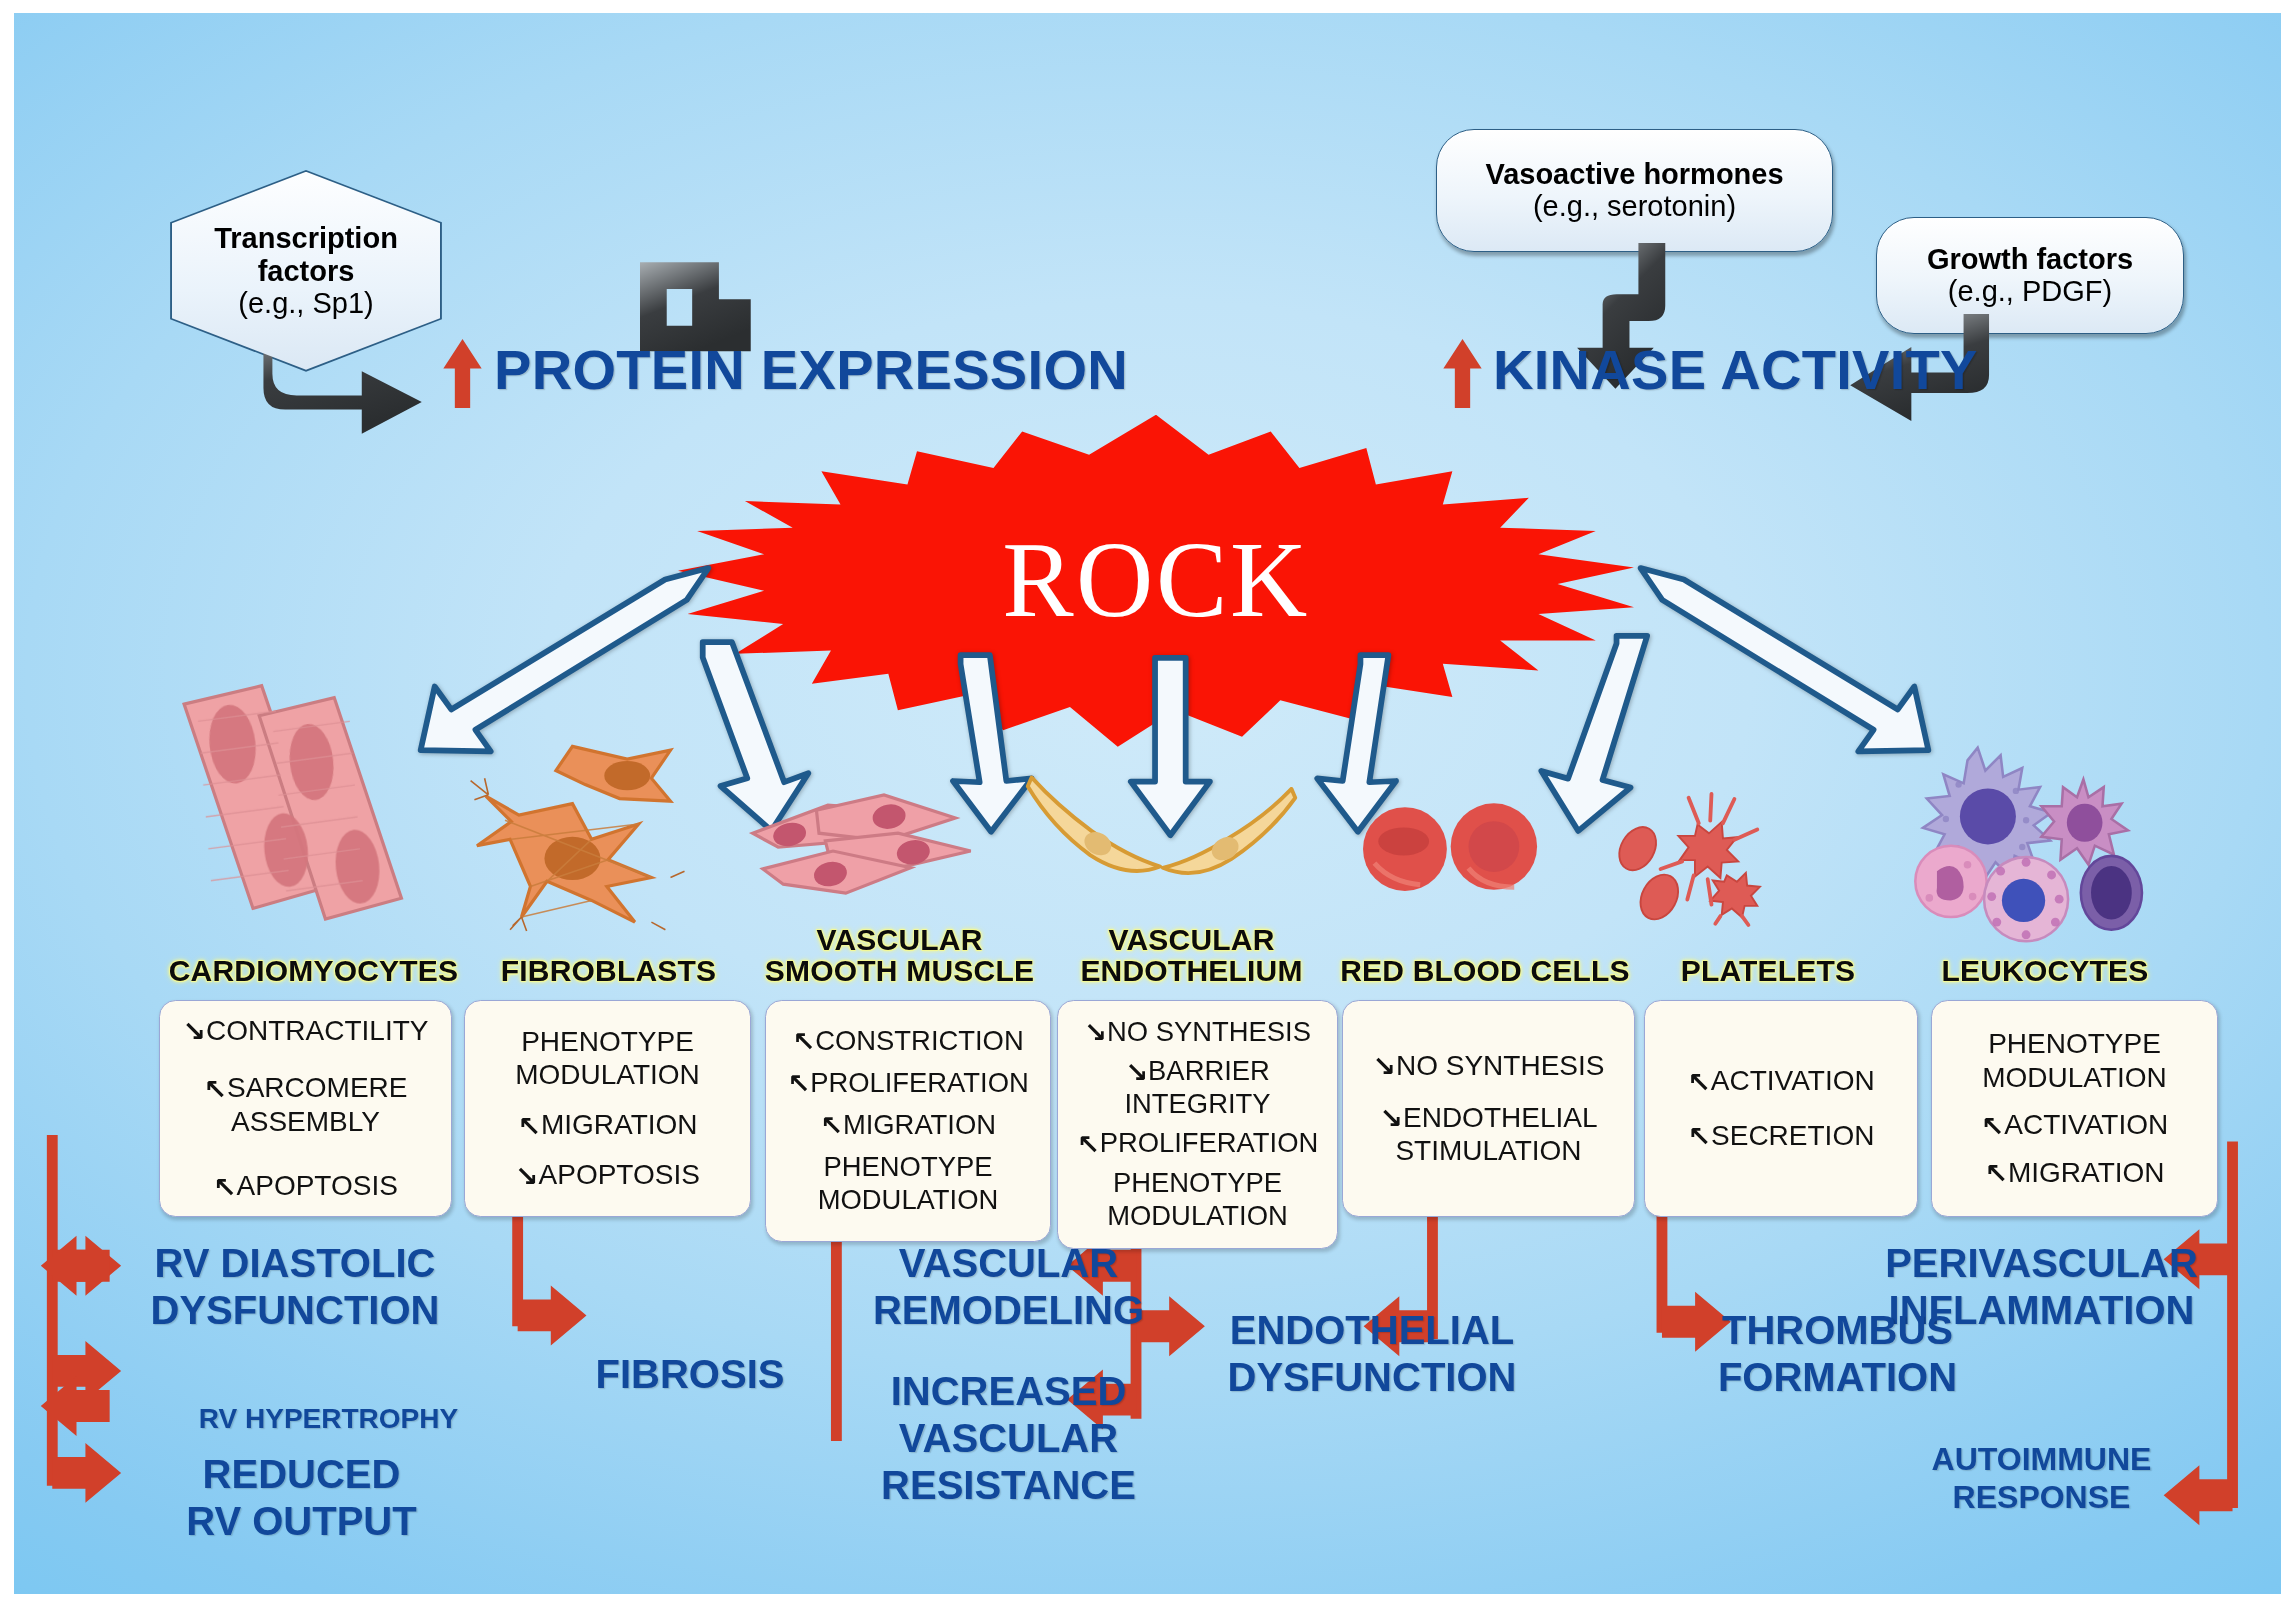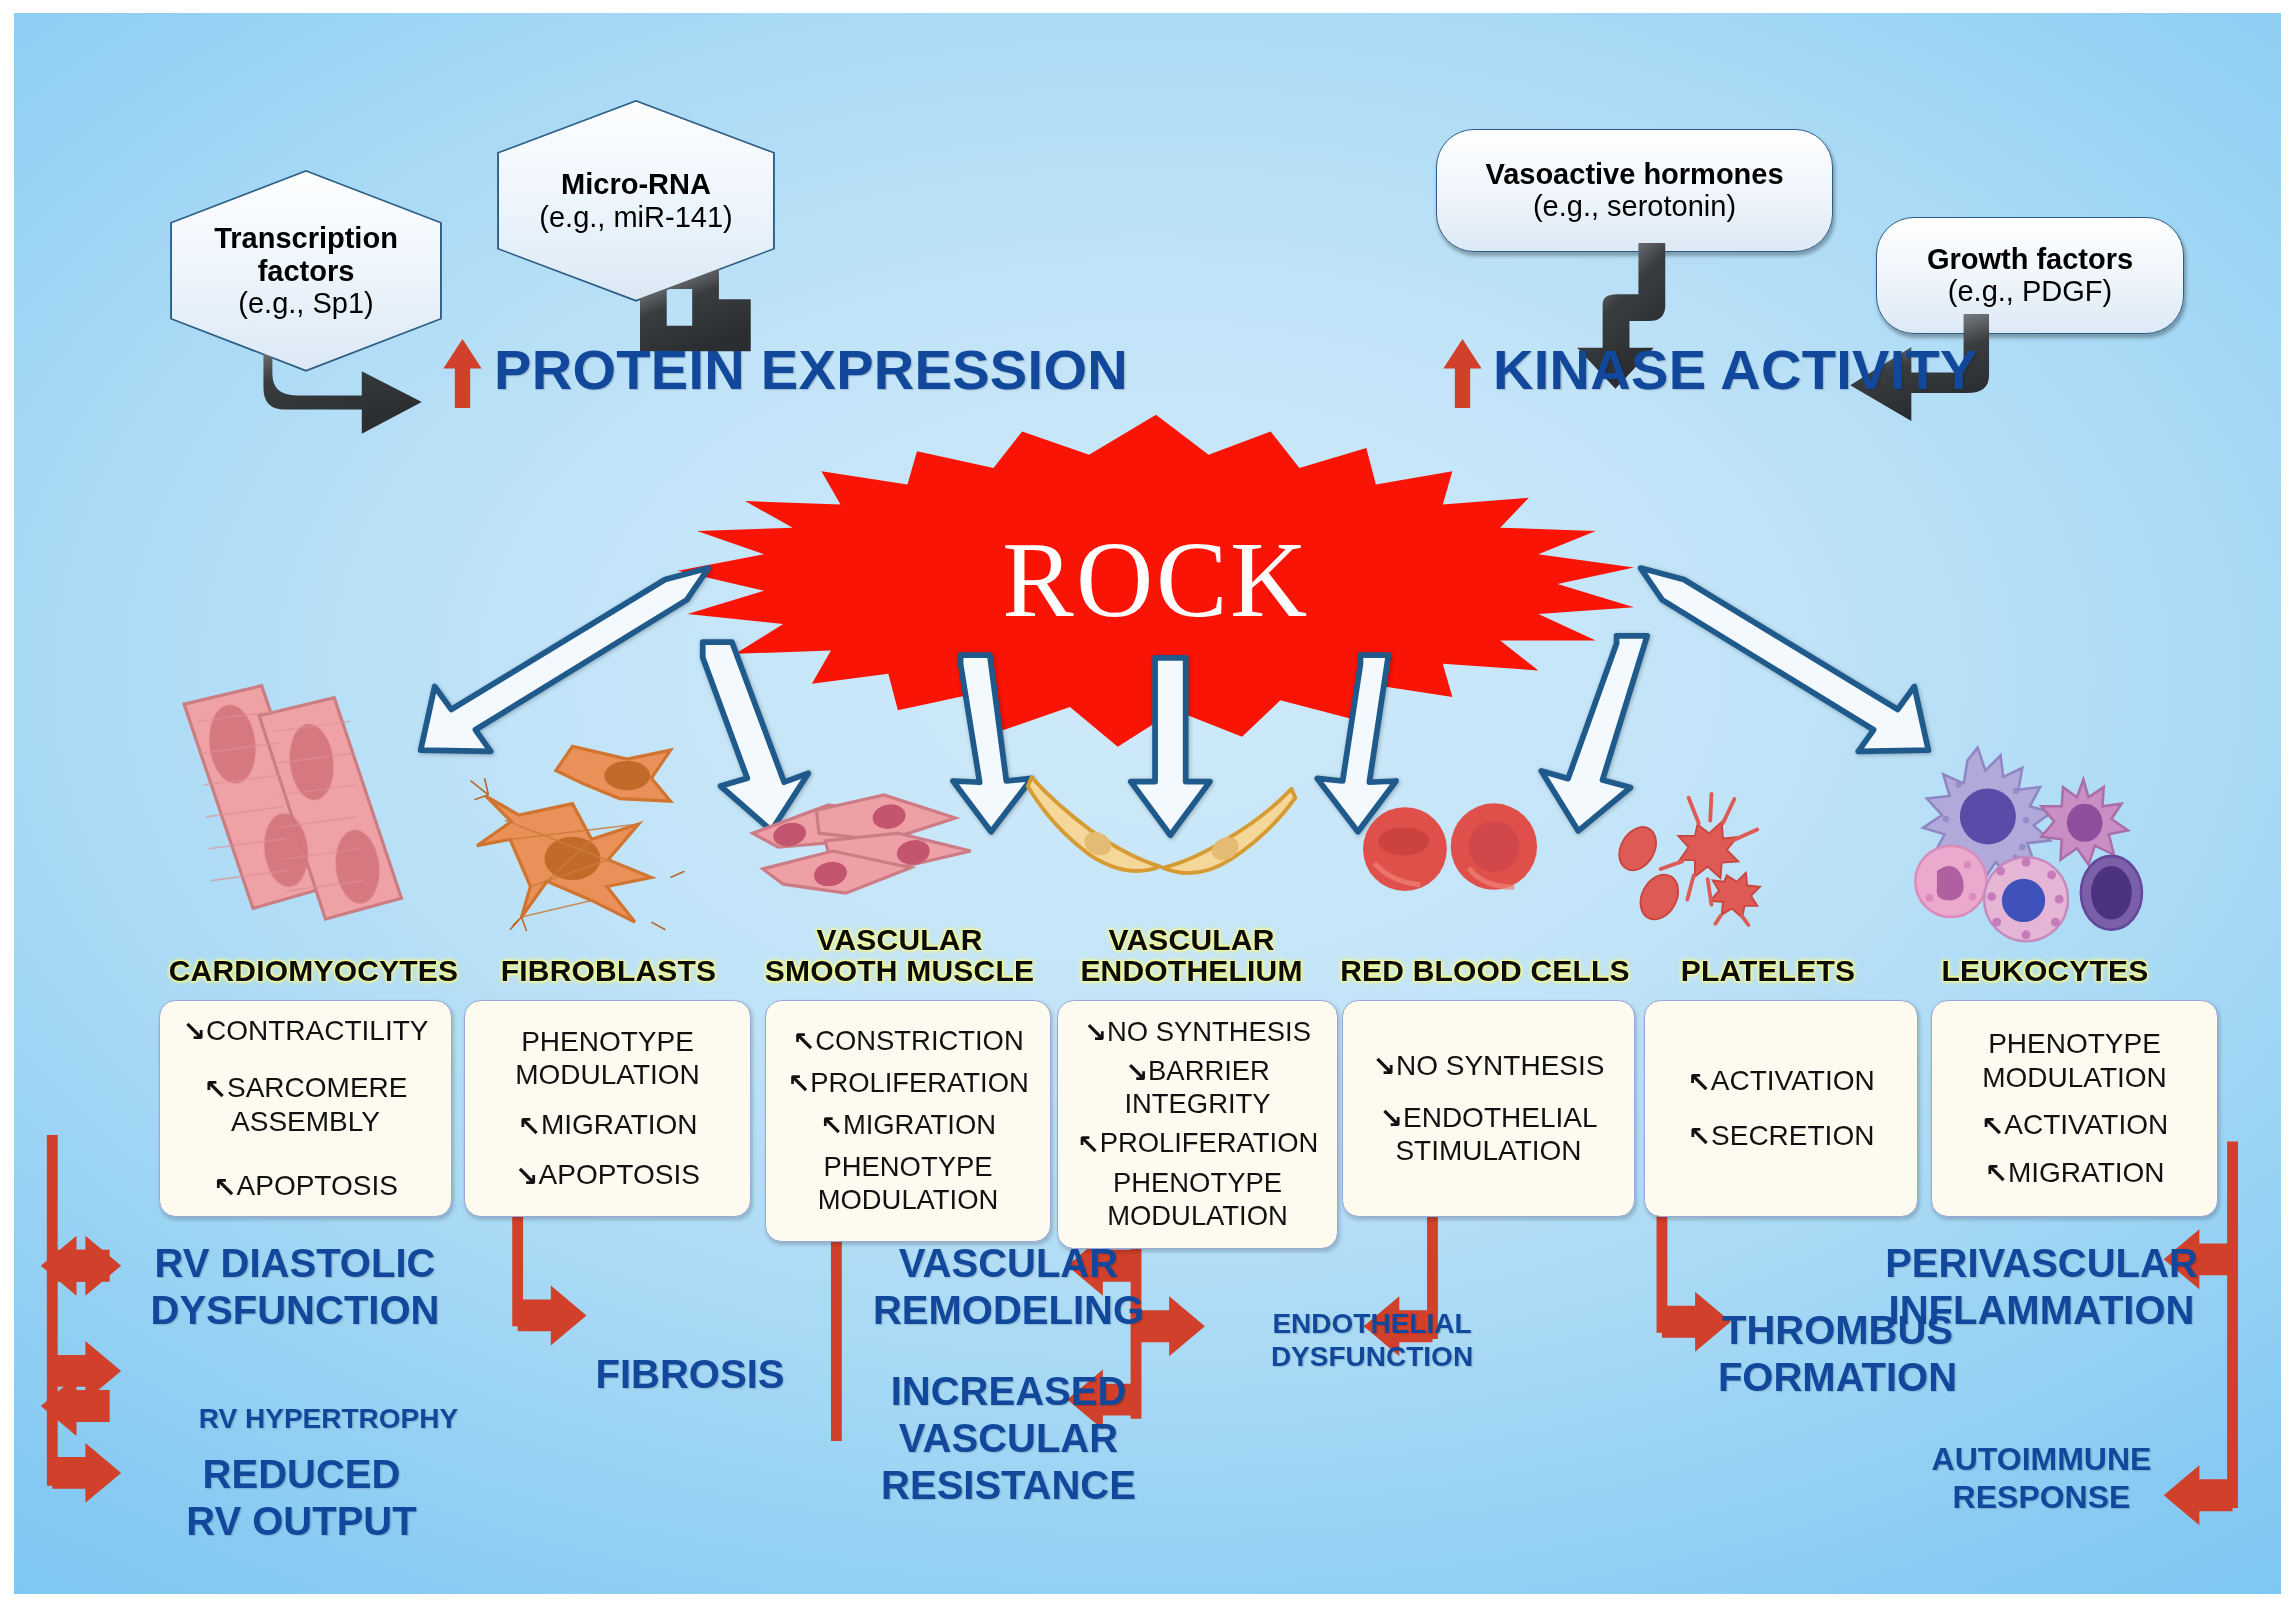--- a/index.html
+++ b/index.html
@@ -151,26 +151,20 @@
   </svg>
 
   <div class="hexwrap" style="left:158px;top:159px;width:268px;height:198px;">
     <div class="hexbox" style="font-size:29px;">
       <div class="lbl-b">Transcription</div>
       <div class="lbl-b">factors</div>
       <div class="lbl-n">(e.g., Sp1)</div>
     </div>
   </div>
 
-  <div class="hexwrap" style="left:485px;top:89px;width:274px;height:198px;">
-    <div class="hexbox" style="font-size:29px;">
-      <div class="lbl-b">Micro-RNA</div>
-      <div class="lbl-n">(e.g., miR-141)</div>
-    </div>
-  </div>
 
   <div class="pillbox" style="left:1422px;top:116px;width:395px;height:121px;font-size:29px;">
     <div class="lbl-b">Vasoactive hormones</div>
     <div class="lbl-n">(e.g., serotonin)</div>
   </div>
 
   <div class="pillbox" style="left:1862px;top:204px;width:306px;height:115px;font-size:29px;">
     <div class="lbl-b">Growth factors</div>
     <div class="lbl-n">(e.g., PDGF)</div>
   </div>
@@ -555,21 +549,21 @@
 
   <div class="outcome" style="left:848px;top:1227px;width:293px;font-size:40px;">
     <div>VASCULAR</div>
     <div>REMODELING</div>
   </div>
   <div class="outcome" style="left:848px;top:1355px;width:293px;font-size:40px;">
     <div>INCREASED</div>
     <div>VASCULAR</div>
     <div>RESISTANCE</div>
   </div>
-  <div class="outcome" style="left:1192px;top:1294px;width:332px;font-size:28px;">
+  <div class="outcome" style="left:1192px;top:1294px;width:332px;font-size:40px;">
     <div>ENDOTHELIAL</div>
     <div>DYSFUNCTION</div>
   </div>
   <div class="outcome" style="left:1868px;top:1227px;width:319px;font-size:40px;">
     <div>PERIVASCULAR</div>
     <div>INFLAMMATION</div>
   </div>
   <div class="outcome" style="left:1683px;top:1294px;width:281px;font-size:40px;">
     <div>THROMBUS</div>
     <div>FORMATION</div>

